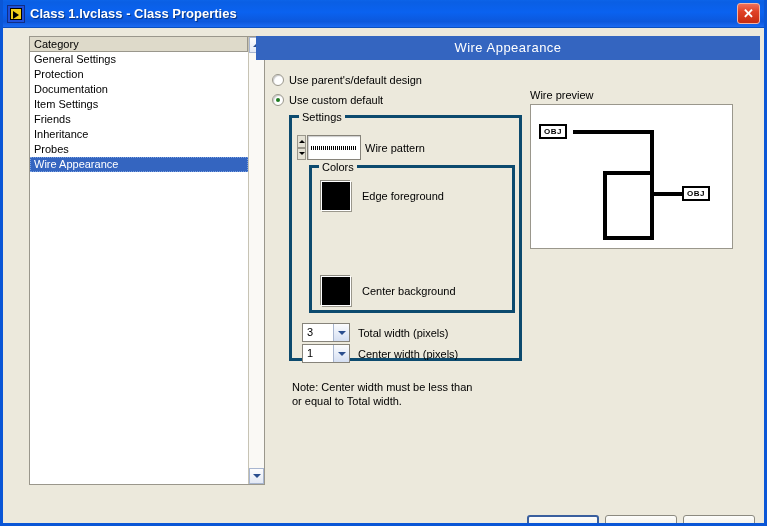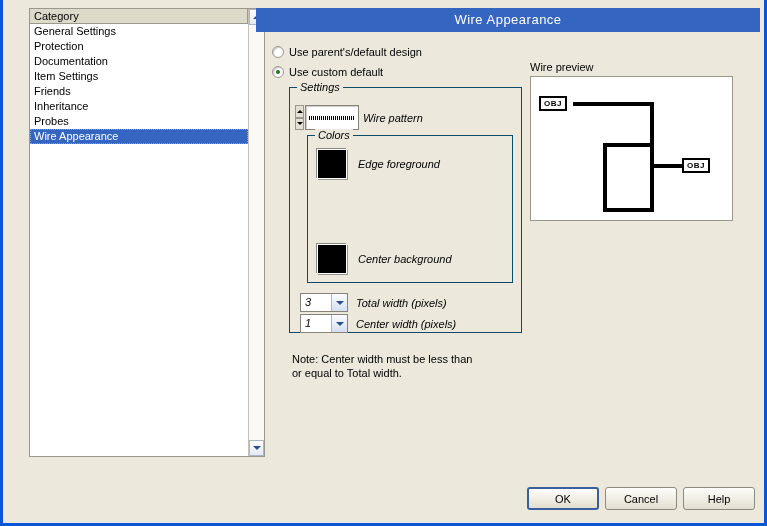--- a/index.html
+++ b/index.html
@@ -212,23 +212,22 @@
     left: 3px; top: 3px;
     width: 4px; height: 4px;
     border-radius: 50%;
     background: #1E7B21;
   }
   .radio-label { font-size: 11px; cursor: default; }
 
   
   .groupbox {
     position: absolute;
-    border: 1px solid #0c4a6e;
-    box-sizing: border-box;
-    font-style: italic;
+    border: 3px solid #0c4a6e;
+    box-sizing: border-box;
   }
   .group-title {
     position: absolute;
     top: -7px; left: 7px;
     background: #ECE9DC;
     padding: 0 3px;
     font-size: 11px;
     color: #000;
   }
   #settings-group {
@@ -420,20 +419,27 @@
   }
   #btn-ok { left: 524px; top: 487px; }
   #btn-cancel { left: 602px; top: 487px; }
   #btn-help { left: 680px; top: 487px; }
 </style>
 </head>
 <body>
 
 <div id="window">
 
+  <div id="titlebar">
+    <div id="app-icon">
+      <div class="glyph"></div>
+    </div>
+    <div id="title-text">Class 1.lvclass - Class Properties</div>
+    <div id="close-btn">✕</div>
+  </div>
 
   <div id="client">
 
     <div id="category-panel">
       <div id="category-list">
         <div class="cat-header">Category</div>
         <div class="cat-item">General Settings</div>
         <div class="cat-item">Protection</div>
         <div class="cat-item">Documentation</div>
         <div class="cat-item">Item Settings</div>

